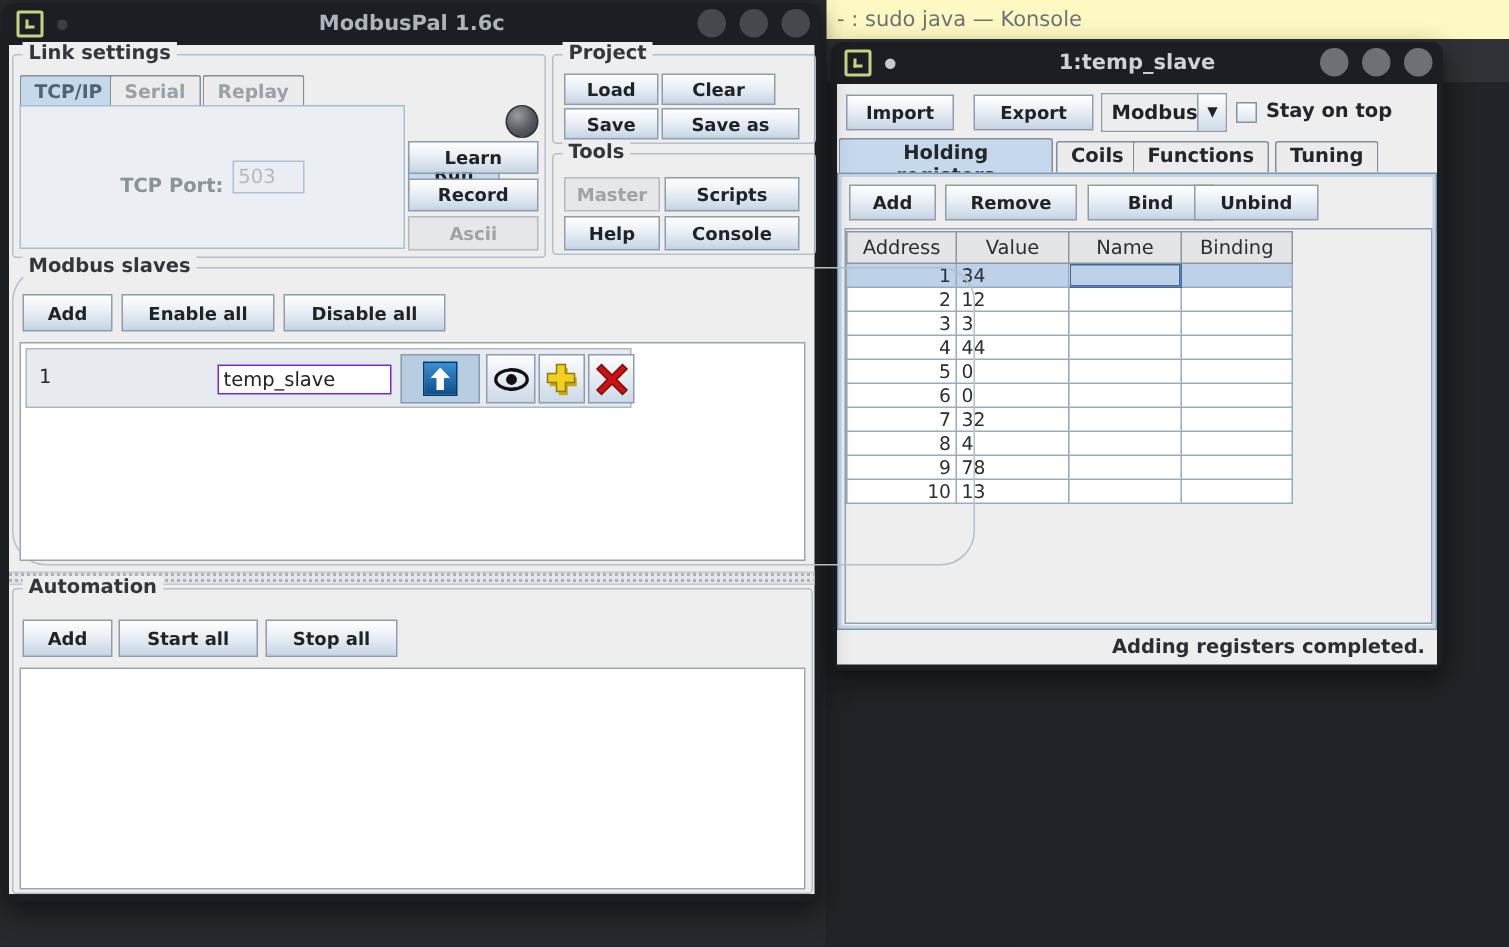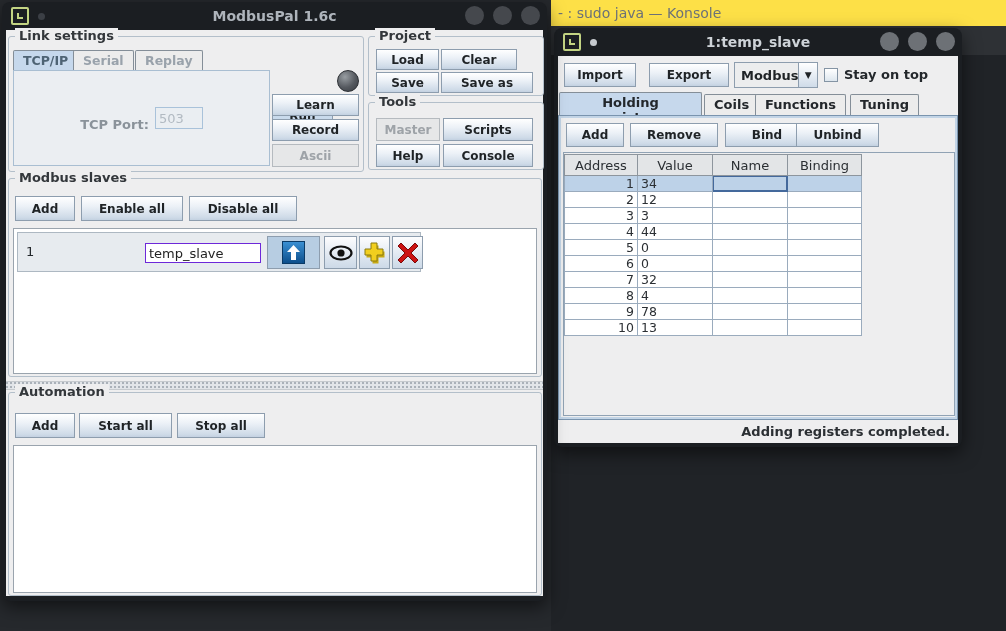--- a/index.html
+++ b/index.html
@@ -59,21 +59,21 @@
 
   .checkbox { position:absolute; width:14px; height:14px; border:1px solid #8494a4;
               background:linear-gradient(to bottom,#ffffff,#dde6ee); }
 
   .lbl { position:absolute; font-weight:bold; white-space:nowrap; }
 </style>
 </head>
 <body>
 
 <div style="position:absolute; left:551px; top:0; width:455px; height:631px; background:#202327;">
-  <div style="height:26px; background:#fde047; display:flex; align-items:center;">
+  <div style="height:26px; background:#fef9c3; display:flex; align-items:center;">
     <span style="padding-left:7px; color:#6d7278; font-size:14px;">- : sudo java — Konsole</span>
   </div>
   <div style="height:29px; background:#2e3135;"></div>
   <div style="position:absolute; top:55px; bottom:0; left:0; right:0; background:#202327;"></div>
 </div>
 
 <div class="window" style="left:554px; top:28px; width:408px; height:419px;">
   <div class="titlebar">
     <span class="app-icon">
         <i></i>
@@ -238,21 +238,21 @@
     </div>
 
     <div class="group" style="left:362px; top:72px; width:176px; height:68px;">
       <span class="gtitle">Tools</span>
       <div class="btn disabled" style="left:7px; top:15px; width:64px; height:23px;">Master</div>
       <div class="btn" style="left:74px; top:15px; width:90px; height:23px;">Scripts</div>
       <div class="btn" style="left:7px; top:41px; width:64px; height:23px;">Help</div>
       <div class="btn" style="left:74px; top:41px; width:90px; height:23px;">Console</div>
     </div>
 
-    <div class="group" style="left:2px; top:148px; width:534px; height:199px;">
+    <div class="group" style="left:2px; top:148px; width:642px; height:199px;border-radius:23px;">
       <span class="gtitle">Modbus slaves</span>
       <div class="btn" style="left:6px; top:17px; width:60px; height:25px;">Add</div>
       <div class="btn" style="left:72px; top:17px; width:102px; height:25px;">Enable all</div>
       <div class="btn" style="left:180px; top:17px; width:108px; height:25px;">Disable all</div>
 
       <div style="position:absolute; left:4px; top:49px; width:524px; height:146px; background:#fff; border:1px solid #9aa4ae;">
         <div style="position:absolute; left:3px; top:3px; width:404px; height:40px; background:#e7ebef; border:1px solid #adb8c2;">
           <span style="position:absolute; left:8px; top:11px; font-size:13px; color:#23272b;">1</span>
           <input class="tfield" readonly="" style="left: 127px; top: 10px; width: 116px; height: 20px;" value="temp_slave">
           <div class="iconbtn toggled" style="left:249px; top:3px; width:53px; height:33px;">

